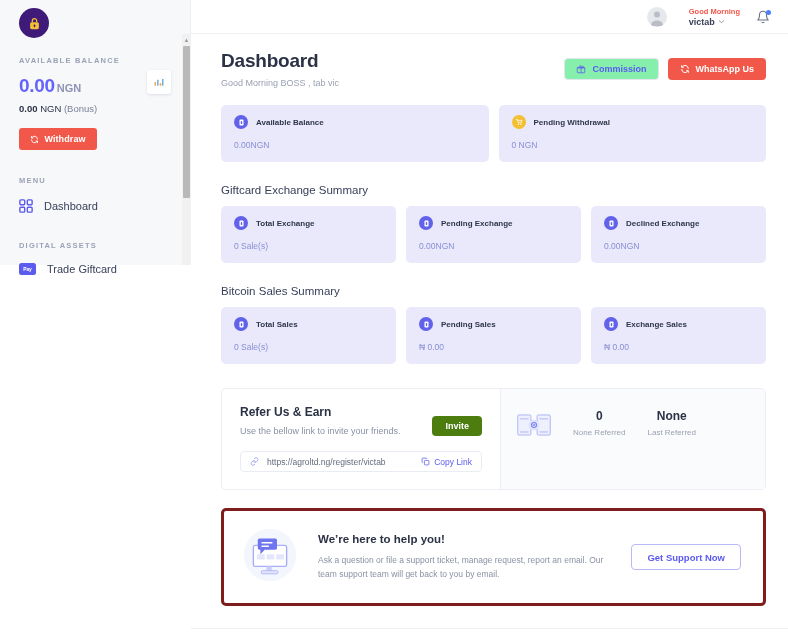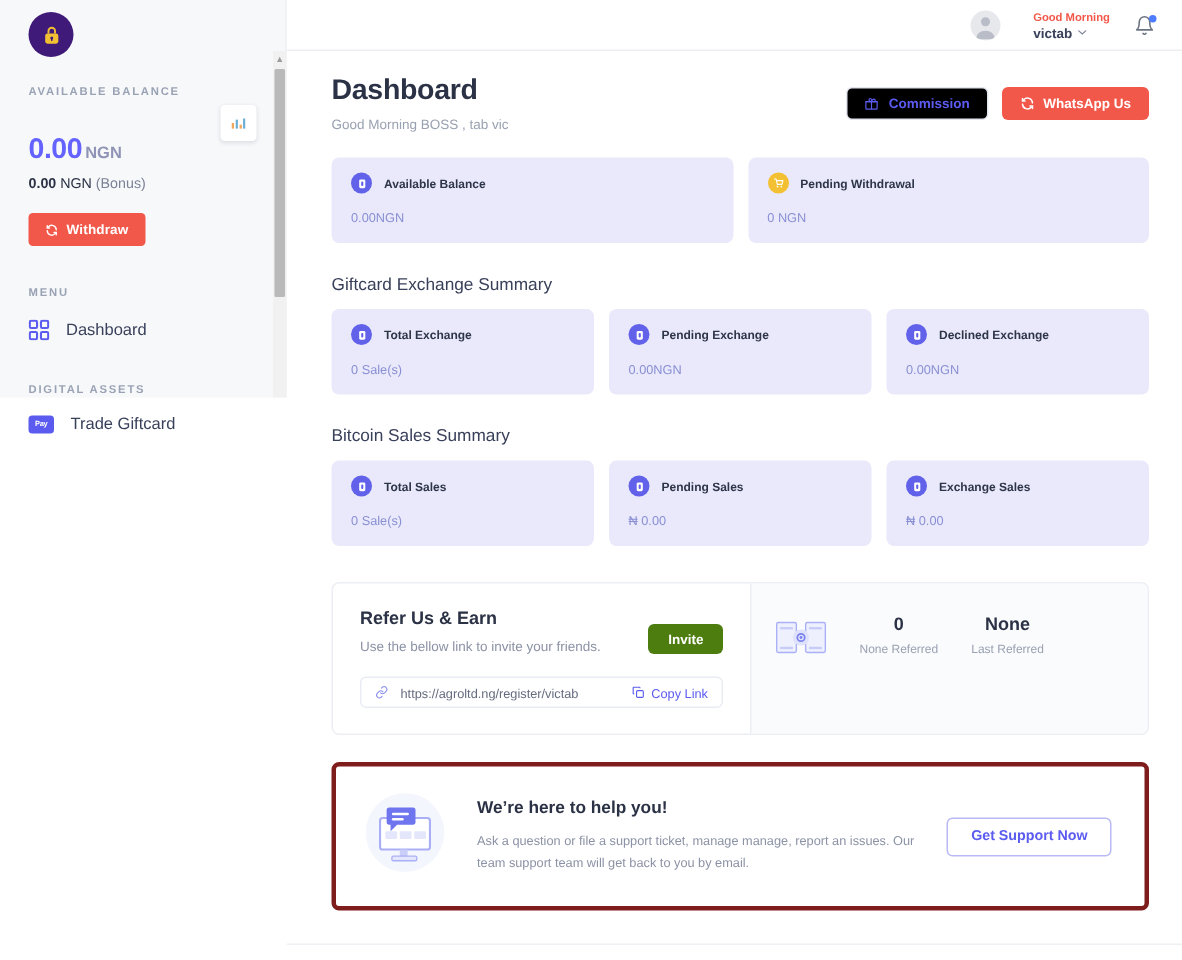--- a/index.html
+++ b/index.html
@@ -28,21 +28,21 @@
   }
   .logo svg { display:block; }
 
   .side-section { padding: 0 19px; }
   .side-label {
     font-size: 7.5px; letter-spacing: 1.2px; font-weight: 700;
     color: #9aa3b5; text-transform: uppercase;
   }
   .bal-row { display: flex; align-items: flex-start; justify-content: space-between; }
   .bal-left { padding-top: 0; }
-  .bal-main { margin-top: 24px; }
+  .bal-main { margin-top: 10px; }
   .bal-main .amt { font-size: 19px; font-weight: 700; color: #6563ff; letter-spacing: -0.3px; }
   .bal-main .cur { font-size: 11px; font-weight: 600; color: #8f93b5; margin-left: 2px; }
   .bal-bonus { margin-top: 6px; font-size: 9.5px; color: #2b3245; }
   .bal-bonus b { font-weight: 700; }
   .bal-bonus .bonus-tag { color: #7b8196; font-weight: 400; }
   .chart-btn {
     width: 24px; height: 24px; background: #ffffff; border-radius: 3px;
     box-shadow: 0 1px 3px rgba(40,50,80,.13);
     display:flex; align-items:center; justify-content:center; margin-top: 14px;
   }
@@ -107,21 +107,21 @@
   .bell-dot { position:absolute; top:2px; right:1px; width:5px; height:5px; border-radius:50%; background:#4d7cfe; }
 
   .content { padding: 16px 22px 0 30px; flex: 1 1 auto; overflow: hidden; }
 
   .page-head { display: flex; align-items: flex-start; justify-content: space-between; }
   .page-title { font-size: 19px; font-weight: 600; color: #2b3245; letter-spacing: -.2px; }
   .page-sub { font-size: 9px; color: #9aa1b1; margin-top: 6px; }
   .head-actions { display: flex; gap: 9px; padding-top: 8px; }
   .btn-outline {
     height: 22px; padding: 0 11px; border: 1px solid #e3e6ee; border-radius: 4px;
-    background: #000000; color: #5b5bf0; font-size: 9px; font-weight: 600;
+    background: #86efac; color: #5b5bf0; font-size: 9px; font-weight: 600;
     display:flex; align-items:center; gap:6px; cursor: pointer;
   }
   .btn-danger {
     height: 22px; padding: 0 12px; border: none; border-radius: 4px;
     background: #f2584a; color: #fff; font-size: 9px; font-weight: 700;
     display:flex; align-items:center; gap:6px; cursor: pointer;
   }
 
   .stat-row { display: flex; gap: 10px; margin-top: 17px; }
   .stat-card {
@@ -489,21 +489,21 @@
             <rect x="39" y="31" width="9" height="6" rx="1" fill="#e4e7fb"></rect>
             <rect x="28" y="45" width="6" height="5" fill="#c9cdf8"></rect>
             <rect x="22" y="50" width="19" height="3.5" rx="1.2" fill="#e4e7fb" stroke="#a9aef6" stroke-width="1"></rect>
             <path d="M20 13h18a2 2 0 0 1 2 2v9a2 2 0 0 1-2 2H26l-5 5v-5h-1a2 2 0 0 1-2-2v-9a2 2 0 0 1 2-2z" fill="#6f74ef"></path>
             <rect x="22" y="17" width="13" height="1.8" rx=".9" fill="#fff"></rect>
             <rect x="22" y="21" width="9" height="1.8" rx=".9" fill="#fff"></rect>
           </svg>
         </span>
         <div class="support-text">
           <div class="support-title">We’re here to help you!</div>
-          <div class="support-body">Ask a question or file a support ticket, manage manage, report an issues. Our team support team will get back to you by email.</div>
+          <div class="support-body">Ask a question or file a support ticket, manage request, report an email. Our team support team will get back to you by email.</div>
         </div>
         <button class="support-btn">Get Support Now</button>
       </div>
 
       <div class="footer" style="margin-left:-30px; margin-right:-22px; margin-top:22px;">
         
       </div>
 
     </div>
   </div>

